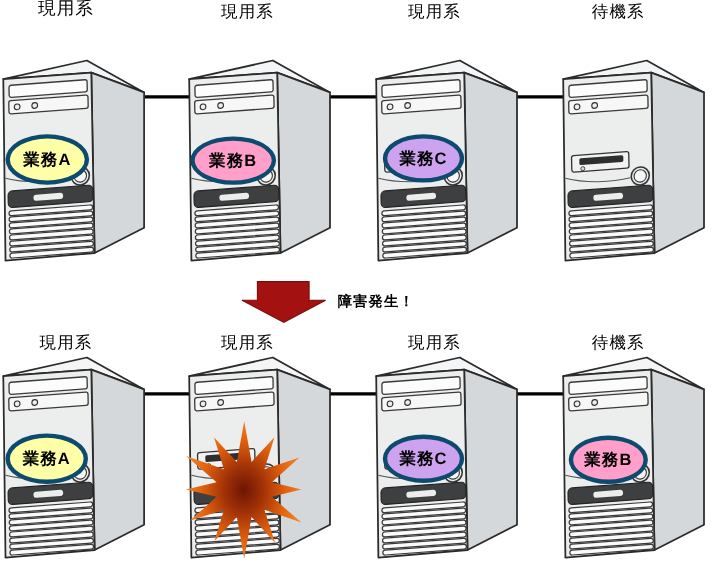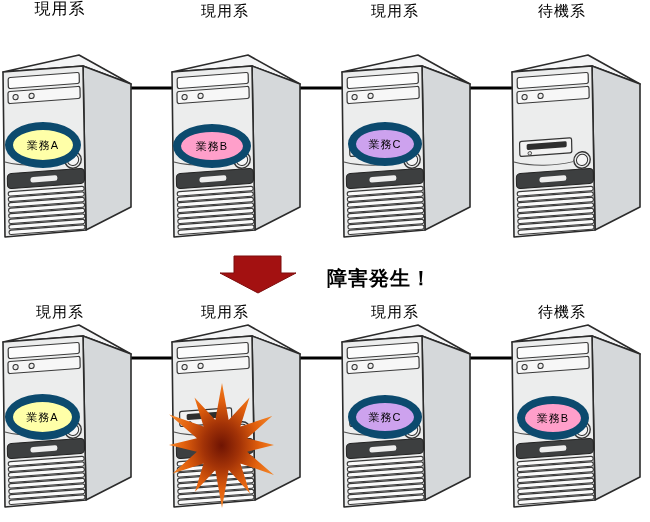--- a/index.html
+++ b/index.html
@@ -18,35 +18,35 @@
     font-size:15px;
     font-weight:normal;
     color:#000;
     line-height:18px;
     letter-spacing:1px;
     white-space:nowrap;
   }
   .sys-label.lg{font-size:16px;}
   .oval{
     position:absolute;
-    border:8px solid #0c4a6e;
+    border:4px solid #0c4a6e;
     border-radius:50%;
     display:flex;
     align-items:center;
     justify-content:center;
-    font-size:11px;
-    font-weight:normal;
+    font-size:15px;
+    font-weight:bold;
     color:#000;
     letter-spacing:1px;
     box-sizing:border-box;
   }
   .event-text{
     position:absolute;
-    left:327px;top:265px;
-    font-size:20px;
+    left:307px;top:265px;
+    font-size:13px;
     font-weight:bold;
     color:#000;
     letter-spacing:1px;
     white-space:nowrap;
   }
 </style>
 </head>
 <body>
 
 <div class="stage">

